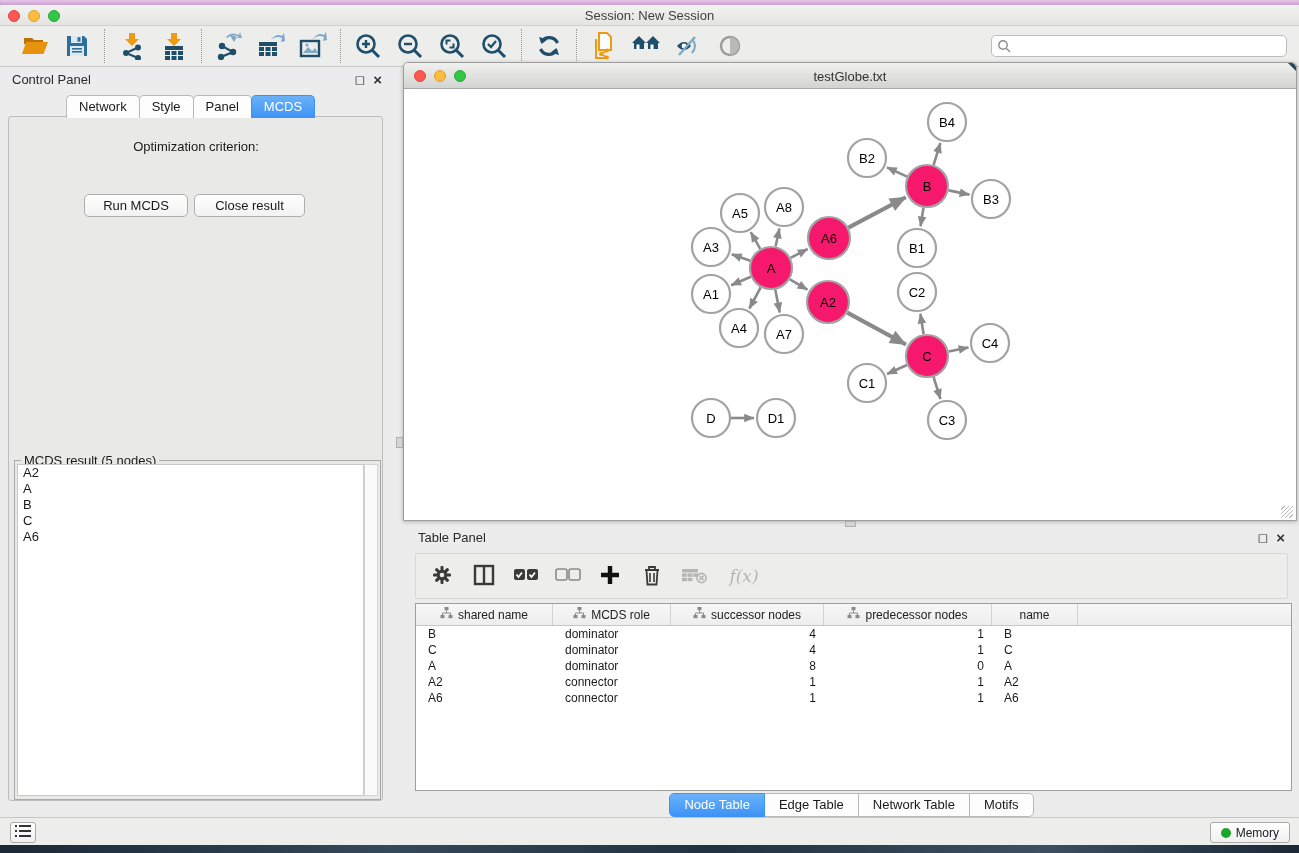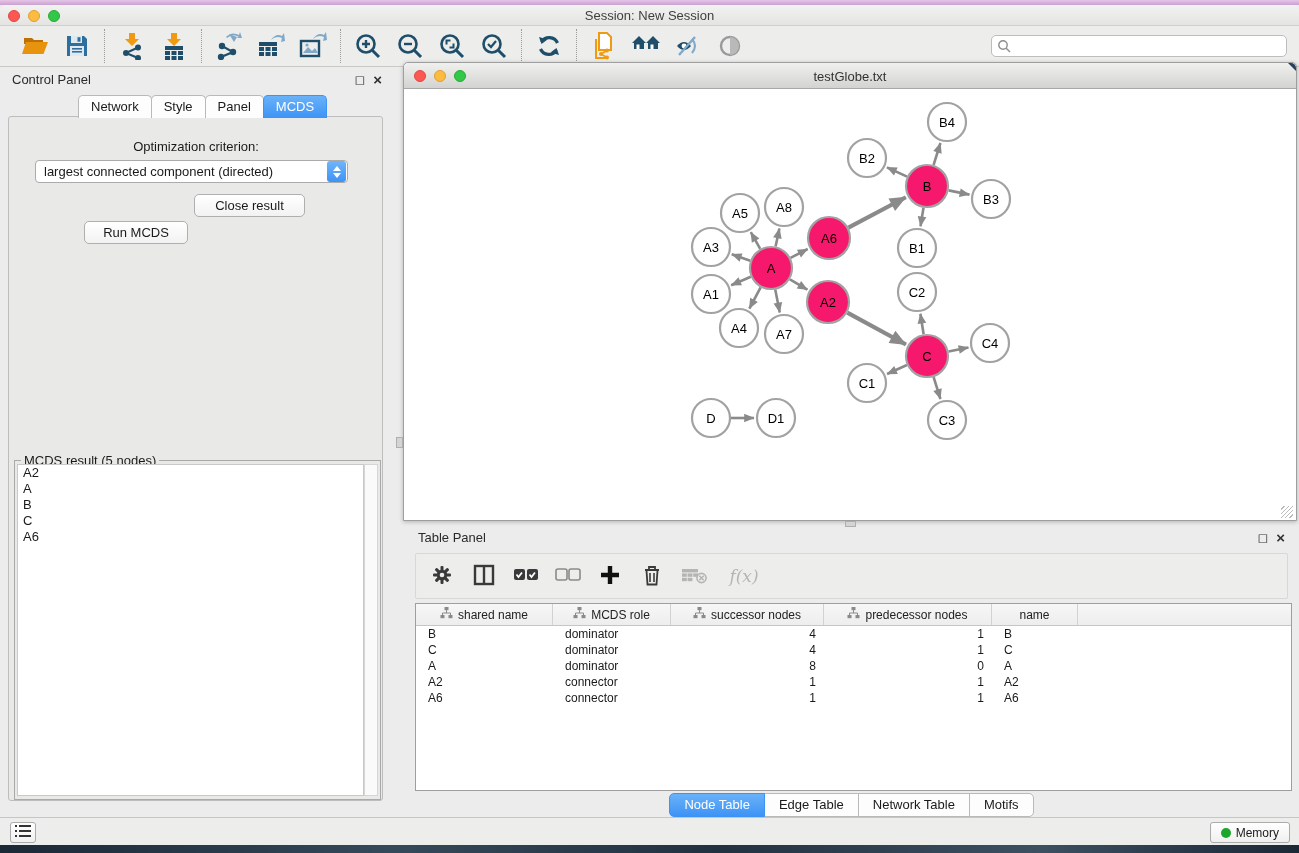--- a/index.html
+++ b/index.html
@@ -38,37 +38,37 @@
 
   
   .panel-title { font-size:13px; color:#2a2a2a; }
   .win-btns { position:absolute; right:10px; top:0; display:flex; gap:8px; align-items:center;}
   .win-btn { font-size:13px; color:#333; line-height:1; cursor:default;}
   .win-btn.close { font-weight:bold; font-size:15px;}
 
   
   .control-panel { position:absolute; left:0; top:57px; width:392px; height:760px; }
   .cp-header { position:absolute; left:12px; top:10px; }
-  .cp-tabs { position:absolute; left:78px; top:33px; display:flex; }
+  .cp-tabs { position:absolute; left:66px; top:33px; display:flex; }
   .cp-tab { padding:3px 12px 4px; border:1px solid #B9B9B9; border-bottom:none; background:#FDFDFD;
      border-radius:5px 5px 0 0; margin-right:-1px; font-size:13px; position:relative; z-index:2;}
   .cp-tab.selected { background:linear-gradient(#6AB2F9,#3D93F5); color:#fff; border-color:#3D93F5;}
   .cp-body { position:absolute; left:8px; top:54px; width:375px; height:685px; border:1px solid #BDBDBD;
      border-radius:3px; background:#E9E9E7;}
   .opt-label { position:absolute; left:0; width:100%; top:77px; text-align:center;}
   .dropdown { position:absolute; left:35px; top:98px; width:313px; height:23px; background:#fff;
      border:1px solid #ABABAB; border-radius:4px; display:flex; align-items:center;}
   .dropdown .dd-text { flex:1; padding-left:8px; font-size:13px; white-space:nowrap; overflow:hidden;}
   .dd-stepper { width:19px; height:21px; margin-right:1px; border-radius:3px;
      background:linear-gradient(#6FB5FA,#3D93F5); display:flex; flex-direction:column; align-items:center; justify-content:center; gap:2px;}
   .dd-up { width:0;height:0;border-left:4px solid transparent;border-right:4px solid transparent;border-bottom:5px solid #fff;}
   .dd-down { width:0;height:0;border-left:4px solid transparent;border-right:4px solid transparent;border-top:5px solid #fff;}
   .cp-btn { position:absolute; height:23px; background:linear-gradient(#FFFFFF,#F2F2F2); border:1px solid #AFAFAF;
      border-radius:5px; font-size:13px; text-align:center; padding-top:3px; top:132px;}
-  .btn-run { left:84px; width:104px;margin-top:27px;}
+  .btn-run { left:84px; width:104px;}
   .btn-closep { left:194px; width:111px;}
   .result-box { position:absolute; left:14px; top:398px; width:367px; height:340px; border:1px solid #A9A9A9; background:#E9E9E7;}
   .result-legend { position:absolute; left:6px; top:-8px; background:#E9E9E7; padding:0 3px; font-size:13px;}
   .result-list { position:absolute; left:2px; top:3px; bottom:3px; right:16px; background:#fff; border:1px solid #C9C9C9; overflow:hidden;}
   .result-item { padding:1px 0 1px 5px; font-size:13px; height:16px; line-height:14px;}
   .result-scroll { position:absolute; top:3px; bottom:3px; right:2px; width:14px; background:#FAFAFA; border:1px solid #D5D5D5;}
 
   
   .net-window { position:absolute; left:403px; top:57px; width:894px; height:459px;
      background:#fff; border:1px solid #9E9E9E; border-radius:5px 5px 0 0; box-shadow:0 1px 4px rgba(0,0,0,0.25);}
@@ -339,27 +339,20 @@
         <span class="win-btn close">×</span>
       </div>
       <div class="cp-tabs">
           <div class="cp-tab">Network</div>
           <div class="cp-tab">Style</div>
           <div class="cp-tab">Panel</div>
           <div class="cp-tab selected">MCDS</div>
         </div>
       <div class="cp-body"></div>
       <div class="opt-label">Optimization criterion:</div>
-      <div class="dropdown">
-        <span class="dd-text">largest connected component (directed)</span>
-        <span class="dd-stepper">
-            <span class="dd-up"></span>
-            <span class="dd-down"></span>
-          </span>
-      </div>
       <div class="cp-btn btn-run">Run MCDS</div>
       <div class="cp-btn btn-closep">Close result</div>
       <div class="result-box">
         <div class="result-legend">MCDS result (5 nodes)</div>
         <div class="result-list" id="result-list">
             <div class="result-item">A2</div>
             <div class="result-item">A</div>
             <div class="result-item">B</div>
             <div class="result-item">C</div>
             <div class="result-item">A6</div>

